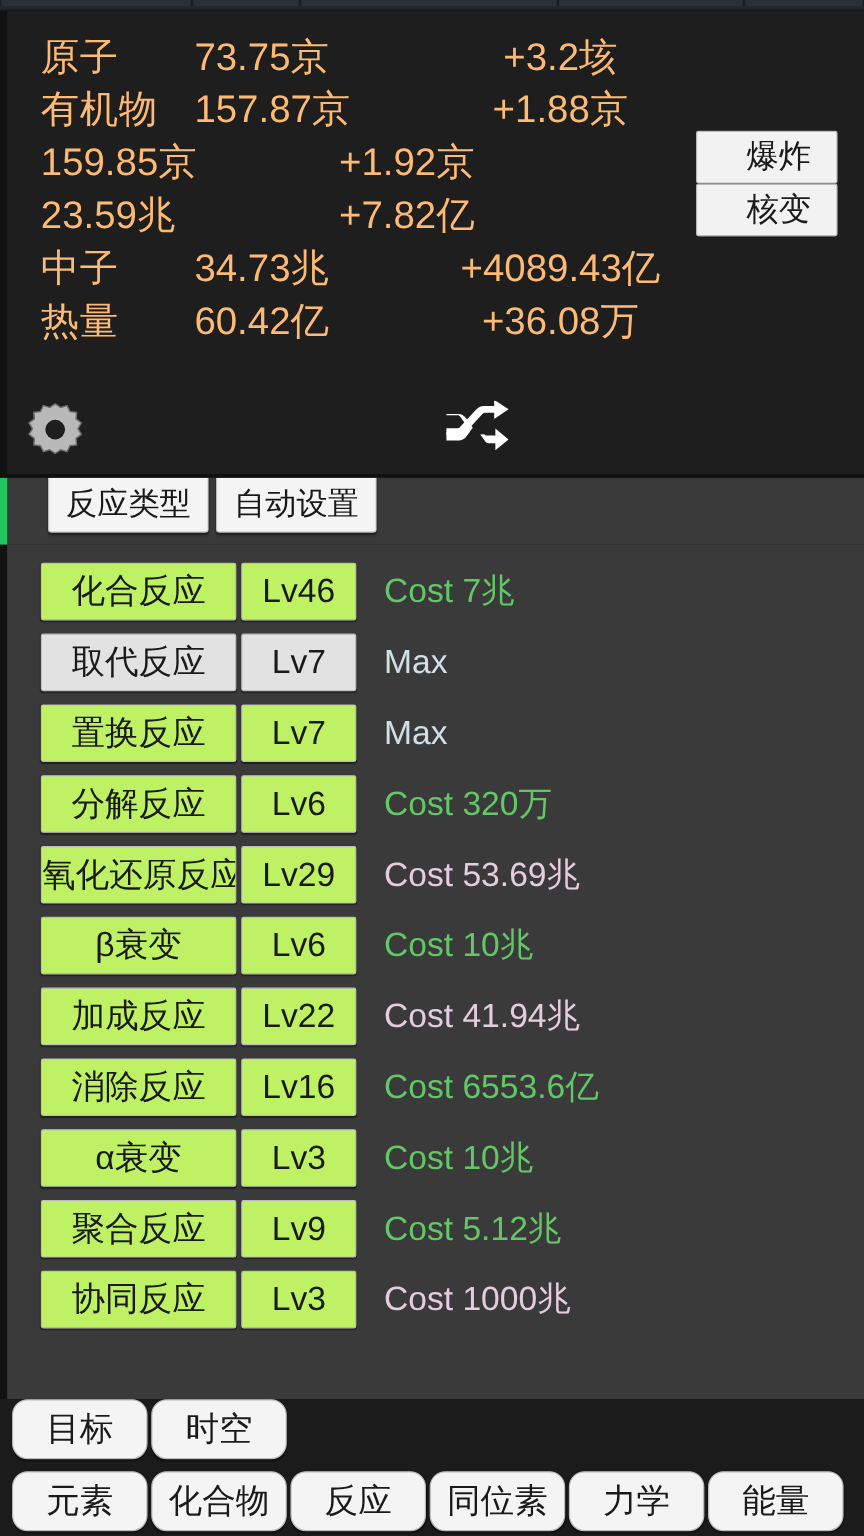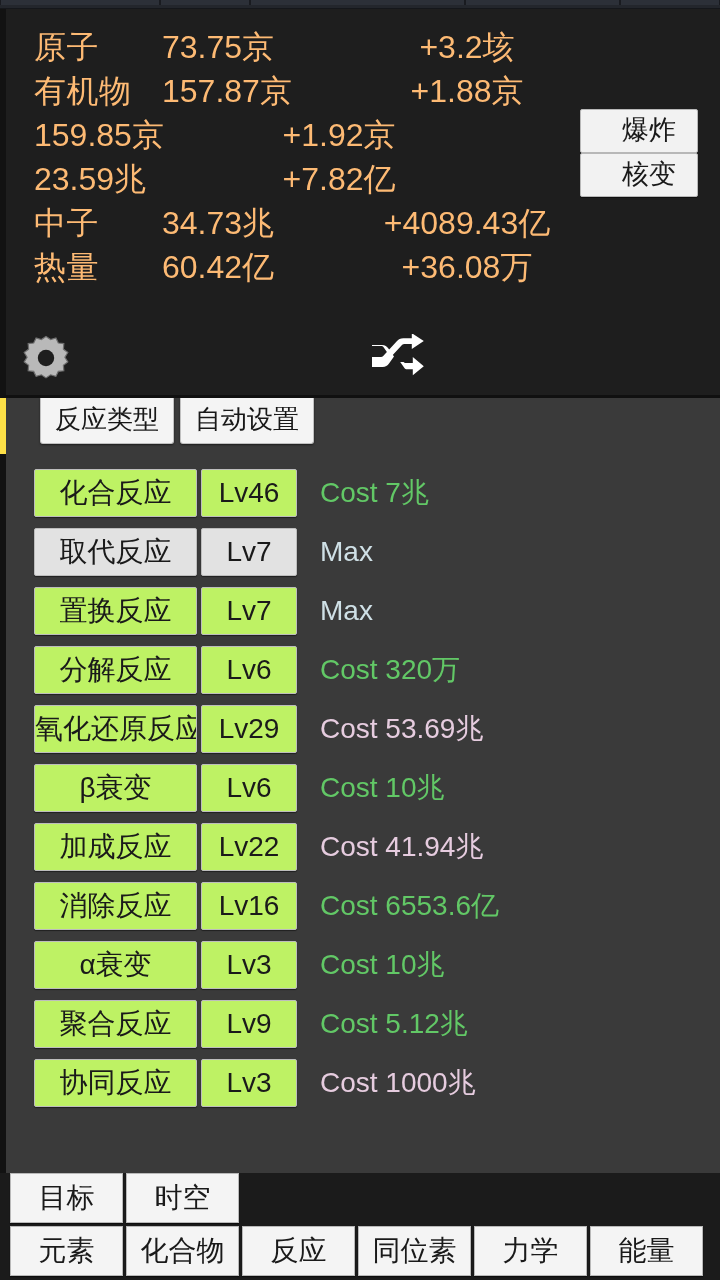--- a/index.html
+++ b/index.html
@@ -114,21 +114,21 @@
     line-height: 0;
   }
   .icon-gear  { left: 14px; }
   .icon-shuffle { left: 364px; }
 
   
   .subtab-row {
     flex: 0 0 auto;
     height: 56px;
     background: #3a3a3a;
-    border-left: 6px solid #fde047;
+    border-left: 6px solid #22c55e;
     display: flex;
     align-items: flex-start;
     padding-left: 34px;
     gap: 6px;
   }
   .subtab {
     height: 46px;
     line-height: 43px;
     padding: 0 14px;
     font-size: 26px;
@@ -195,27 +195,27 @@
   .nav-row.upper { padding-left: 10px; }
   .nav-row.lower { padding-left: 10px; }
   .nav-btn {
     height: 50px;
     line-height: 47px;
     text-align: center;
     font-size: 28px;
     color: #1a1a1a;
     background: #f4f4f4;
     border: 1px solid #b9b9b9;
-    border-radius: 0;
+    border-radius: 13px;
     box-shadow: 0 1px 1px rgba(0,0,0,.5);
     cursor: pointer;
     white-space: nowrap;
   }
   .nav-row.upper .nav-btn { width: 113px; margin-right: 3px; }
-  .nav-row.lower { margin-top: 3px; }
+  .nav-row.lower { margin-top: 10px; }
   .nav-row.lower .nav-btn { width: 113px; margin-right: 3px; }
 </style>
 </head>
 <body>
 
 <div id="app">
 
   <div class="sysbar">
     <div class="seg" style="left:0px;width:160px;"></div>
     <div class="seg" style="left:160px;width:90px;"></div>

